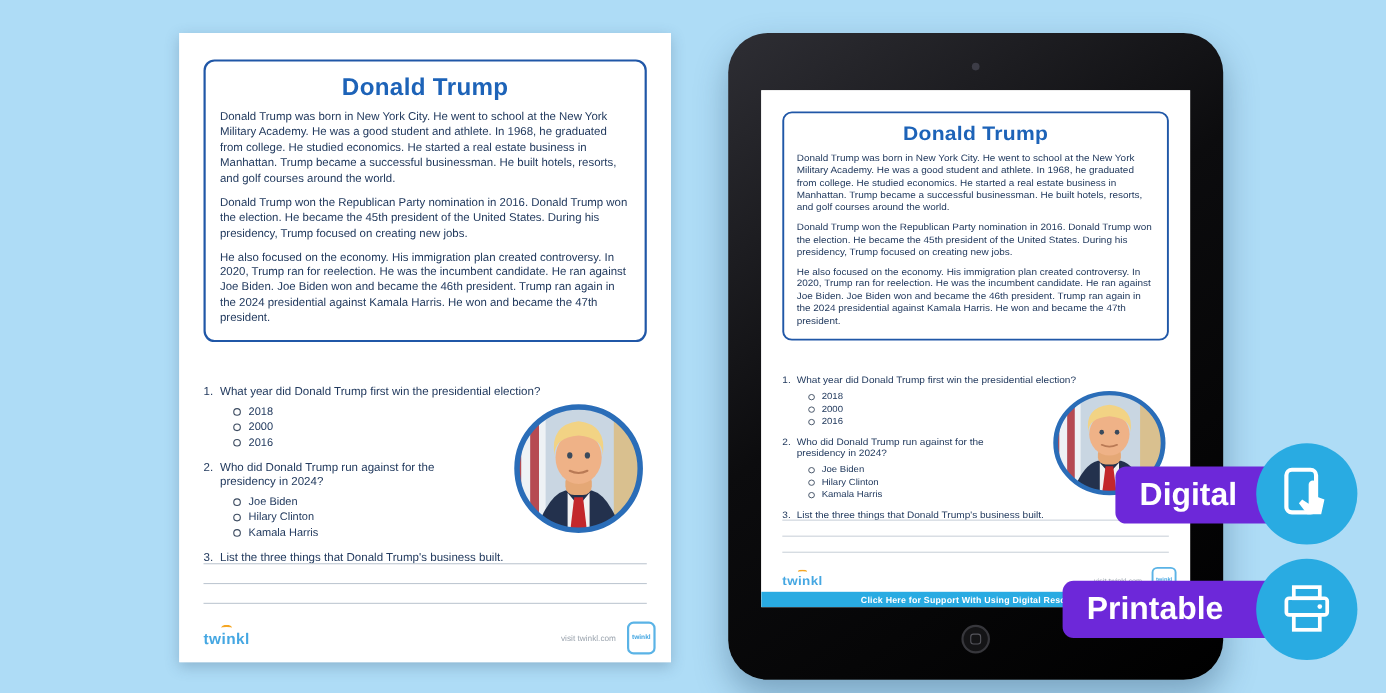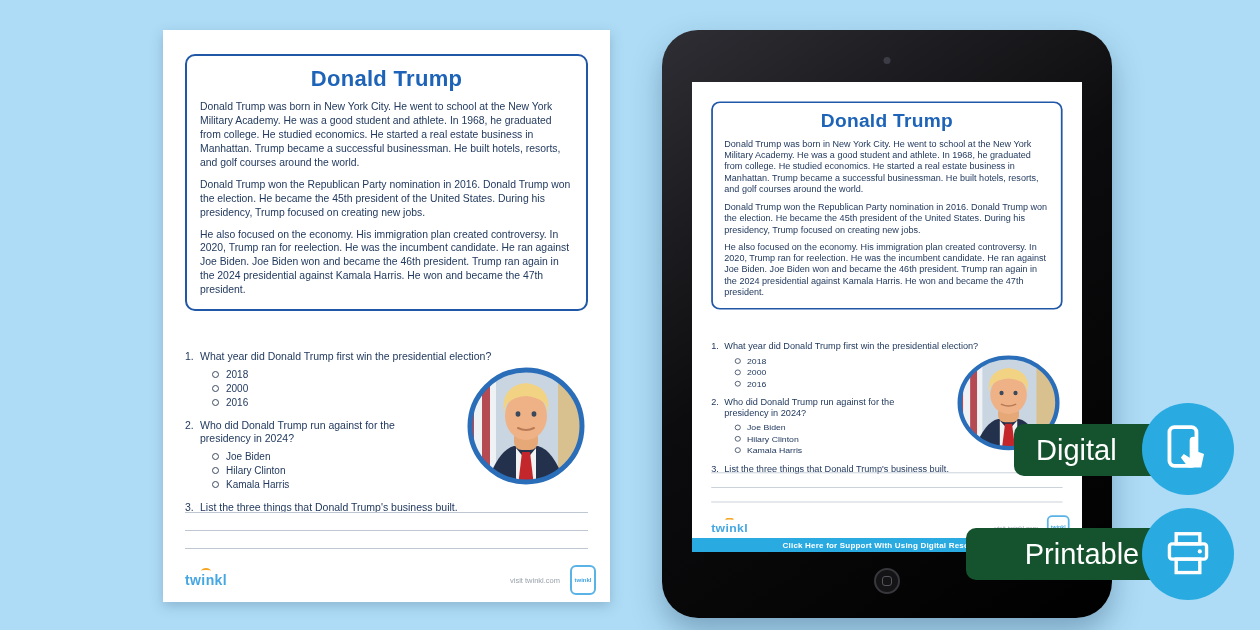--- a/index.html
+++ b/index.html
@@ -100,26 +100,26 @@
     width:26px; height:26px; border-radius:50%;
     background:#141416; border:2px solid #37373c; cursor:pointer;
   }
   .home-button::after {
     content:""; position:absolute; inset:6px;
     border:1.5px solid #55555c; border-radius:3px;
   }
 
   
   .badge-rect {
-    position:absolute; background:#14532d; color:#fff;
+    position:absolute; background:#6d28d9; color:#fff;
     display:flex; align-items:center; z-index:10;
-    border-radius:10px; font-weight:400; cursor:pointer;
+    border-radius:10px; font-weight:700; cursor:pointer;
   }
   .badge-rect.digital   { left:1014px; top:424px; width:162px; height:52px; padding-left:22px; font-size:29px; }
-  .badge-rect.printable { left:966px;  top:528px; width:210px; height:52px; padding-left:22px; font-size:29px;justify-content:center; }
+  .badge-rect.printable { left:966px;  top:528px; width:210px; height:52px; padding-left:22px; font-size:29px; }
   .badge-circle {
     position:absolute; width:92px; height:92px; border-radius:50%;
     background:#29abe2; z-index:11;
     display:flex; align-items:center; justify-content:center; cursor:pointer;
   }
   .badge-circle.digital   { left:1142px; top:403px; }
   .badge-circle.printable { left:1142px; top:508px; }
   .badge-circle svg { width:54px; height:54px; }
 </style>
 </head>

